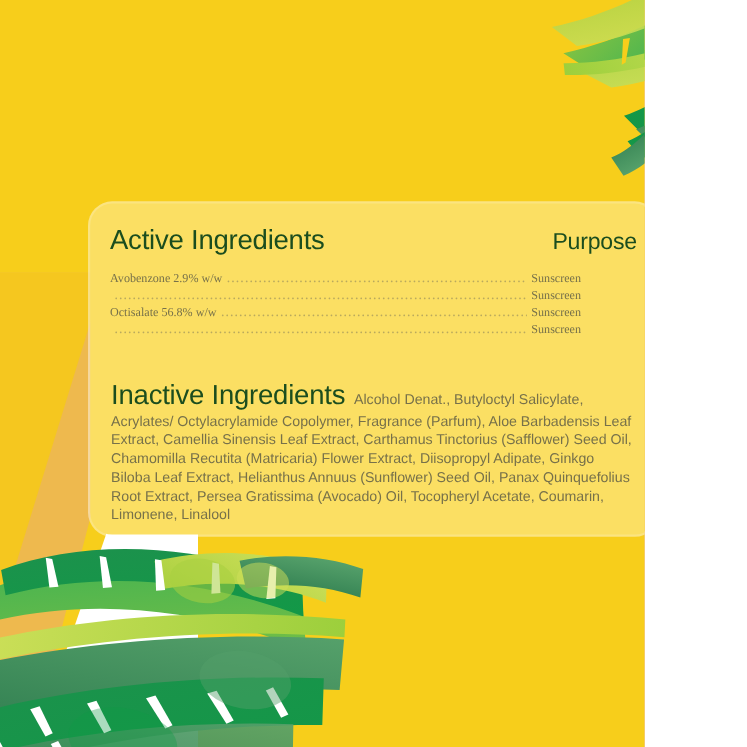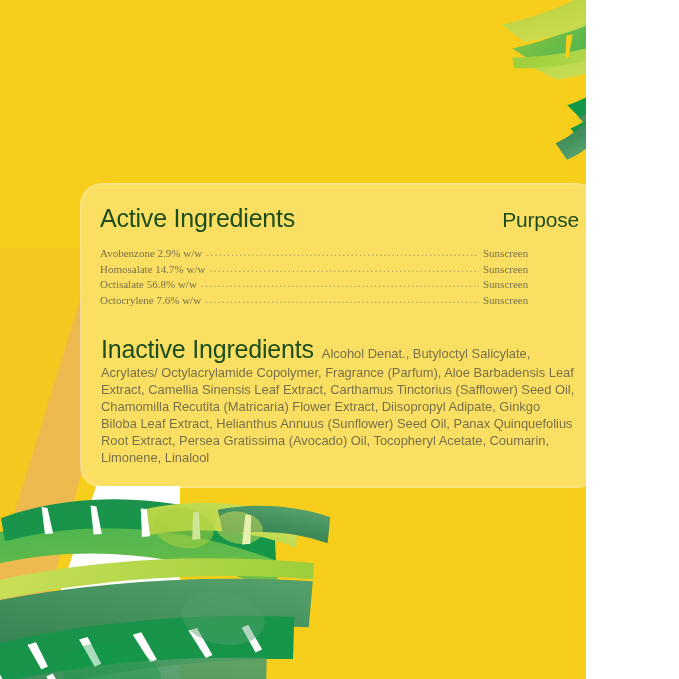--- a/index.html
+++ b/index.html
@@ -100,21 +100,21 @@
     letter-spacing: 1px;
     white-space: nowrap;
   }
   .ing-purpose {
     flex: 0 0 96px;
     text-align: left;
   }
 
   
   #inactive-block {
-    margin-top: 25px;
+    margin-top: 35px;
     padding: 0 2px 0 3px;
   }
   .inactive-text {
     font-size: 12.9px;
     line-height: 17.1px;
     color: #77714a;
     text-align: left;
   }
   .inactive-head {
     font-size: 25px;
@@ -248,31 +248,29 @@
         <div class="h-purpose">Purpose</div>
       </div>
 
       <div id="active-list">
           <div class="ing-row">
             <span class="ing-name">Avobenzone 2.9% w/w</span>
             <span class="ing-dots"></span>
             <span class="ing-purpose">Sunscreen</span>
           </div>
           <div class="ing-row">
-            <span class="ing-name">Homosalate 14.7% w/w</span>
             <span class="ing-dots"></span>
             <span class="ing-purpose">Sunscreen</span>
           </div>
           <div class="ing-row">
             <span class="ing-name">Octisalate 56.8% w/w</span>
             <span class="ing-dots"></span>
             <span class="ing-purpose">Sunscreen</span>
           </div>
           <div class="ing-row">
-            <span class="ing-name">Octocrylene 7.6% w/w</span>
             <span class="ing-dots"></span>
             <span class="ing-purpose">Sunscreen</span>
           </div>
         </div>
 
       <div id="inactive-block">
         <p class="inactive-text">
           <span class="inactive-head">Inactive Ingredients</span><span>Alcohol Denat., Butyloctyl Salicylate, Acrylates/ Octylacrylamide Copolymer, Fragrance (Parfum), Aloe Barbadensis Leaf Extract, Camellia Sinensis Leaf Extract, Carthamus Tinctorius (Safflower) Seed Oil, Chamomilla Recutita (Matricaria) Flower Extract, Diisopropyl Adipate, Ginkgo Biloba Leaf Extract, Helianthus Annuus (Sunflower) Seed Oil, Panax Quinquefolius Root Extract, Persea Gratissima (Avocado) Oil, Tocopheryl Acetate, Coumarin, Limonene, Linalool</span>
         </p>
       </div>

